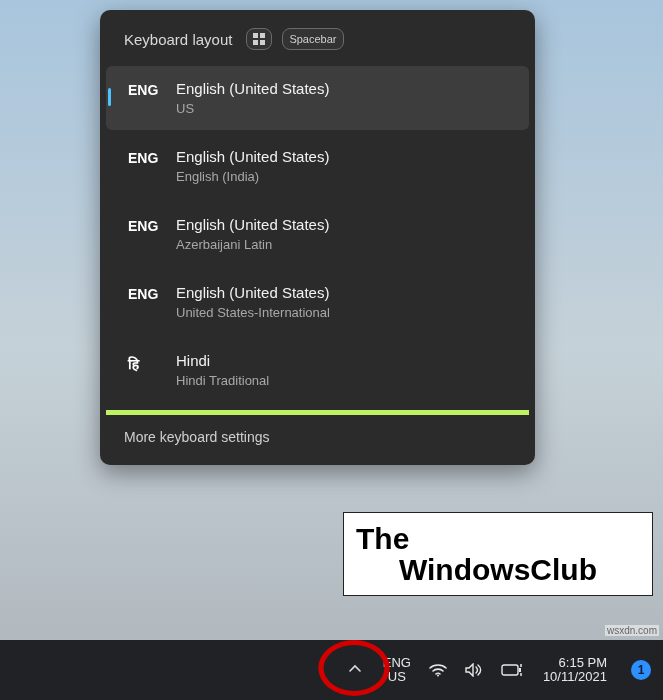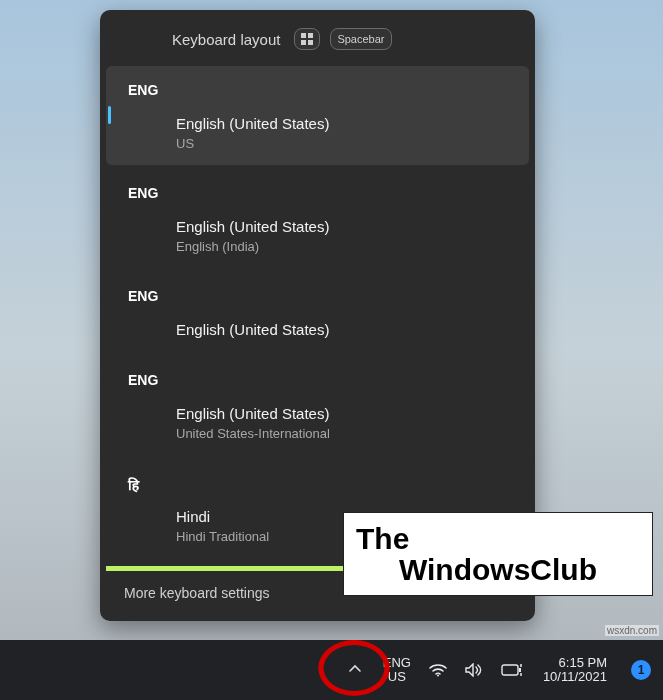--- a/index.html
+++ b/index.html
@@ -37,21 +37,20 @@
       display: flex;
       align-items: center;
       padding: 0 18px 16px 18px;
       gap: 10px;
     }
     .flyout-title {
       font-size: 15px;
       color: #d8d8d8;
       flex-shrink: 0;
       margin-right: 4px;
-      margin-left: 48px;
     }
     .keycap {
       display: inline-flex;
       align-items: center;
       justify-content: center;
       min-width: 22px;
       height: 22px;
       padding: 0 6px;
       border: 1px solid #6a6a6a;
       border-radius: 8px;
@@ -98,21 +97,20 @@
       flex-shrink: 0;
     }
     .lang-text {
       display: flex;
       flex-direction: column;
       gap: 4px;
     }
     .lang-name {
       font-size: 15px;
       color: #f2f2f2;
-      margin-top: 35px;
     }
     .lang-sub {
       font-size: 13px;
       color: #a8a8a8;
     }
     .more-settings {
       padding: 14px 18px;
       font-size: 14px;
       color: #cfcfcf;
       border-top: 5px solid #bef264;
@@ -256,20 +254,21 @@
         <div class="lang-code">ENG</div>
         <div class="lang-text">
           <div class="lang-name">English (United States)</div>
           <div class="lang-sub">English (India)</div>
         </div>
       </div>
       <div class="layout-item">
         <div class="lang-code">ENG</div>
         <div class="lang-text">
           <div class="lang-name">English (United States)</div>
+          <div class="lang-sub">Azerbaijani Latin</div>
         </div>
       </div>
       <div class="layout-item">
         <div class="lang-code">ENG</div>
         <div class="lang-text">
           <div class="lang-name">English (United States)</div>
           <div class="lang-sub">United States-International</div>
         </div>
       </div>
       <div class="layout-item">

